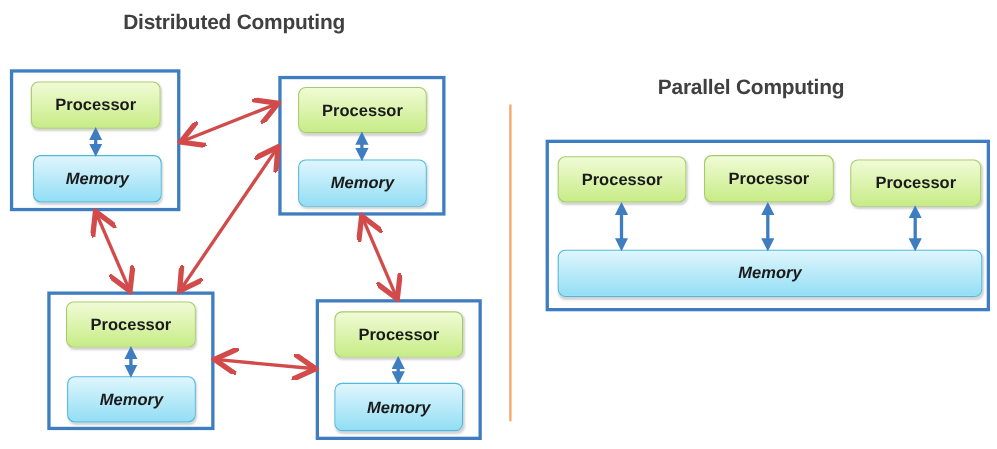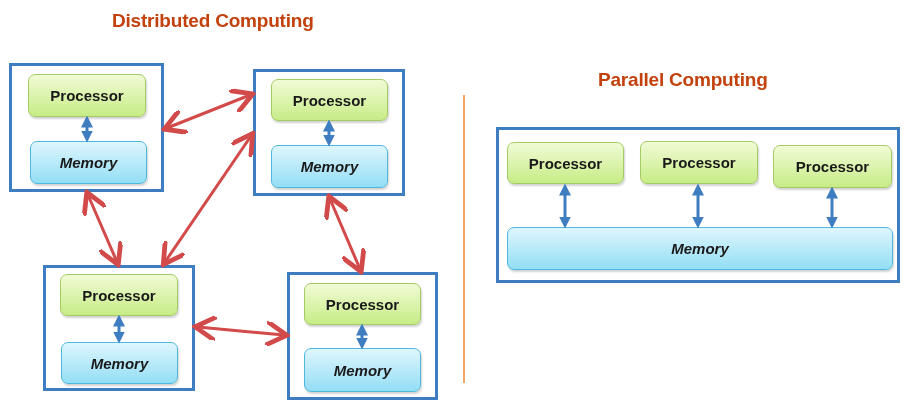--- a/index.html
+++ b/index.html
@@ -1,18 +1,18 @@
 <!DOCTYPE html>
 <html><head>
 <meta charset="utf-8">
 <style>
   html, body { margin: 0; padding: 0; background: #ffffff; }
   body { width: 906px; height: 408px; position: relative; overflow: hidden;
          font-family: "Liberation Sans", "DejaVu Sans", sans-serif; }
-  .title { position: absolute; font-weight: bold; font-size: 19px; color: #c2410c;
+  .title { position: absolute; font-weight: bold; font-size: 19px; color: #404040;
            white-space: nowrap; letter-spacing: -0.2px; }
   #dist-title { left: 112px; top: 10px; }
   #par-title { left: 598px; top: 69px; }
   .outer { position: absolute; border: 3px solid #3f7dc1; box-sizing: border-box; background: #fff; }
   .proc, .mem { position: absolute; box-sizing: border-box; border-radius: 7px;
                 display: flex; align-items: center; justify-content: center;
                 font-weight: bold; font-size: 15px; color: #1a1a1a;
                 box-shadow: 1px 2px 2px rgba(0,0,0,0.18); }
   .proc { background: linear-gradient(#f1fbd6, #c7ec86); border: 1.5px solid #a5cc64; }
   .mem  { background: linear-gradient(#dff6fd, #93def5); border: 1.5px solid #4fb8dd; font-style: italic; }

